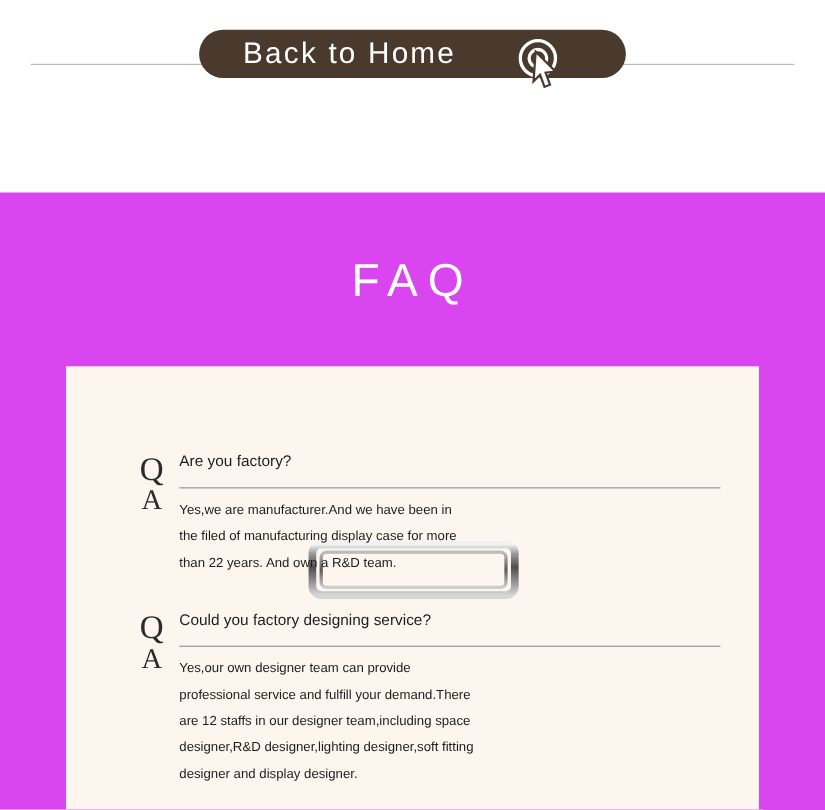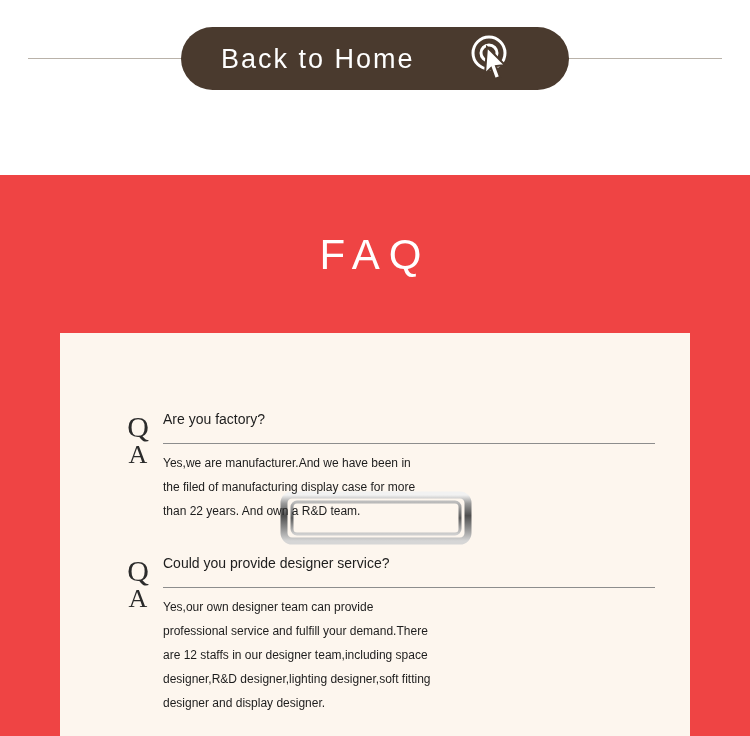--- a/index.html
+++ b/index.html
@@ -29,21 +29,21 @@
     background: #b9b2a9;
   }
   .rule-left  { left: 28px;  width: 160px; }
   .rule-right { right: 28px; width: 160px; }
 
   .back-home-btn {
     position: absolute;
     left: 181px;
     top: 27px;
     width: 388px;
-    height: 63px;
+    height: 44px;
     background: #4a3a2e;
     border-radius: 32px;
     cursor: pointer;
   }
   .back-home-label {
     position: absolute;
     left: 40px;
     top: 50%;
     transform: translateY(-50%);
     color: #ffffff;
@@ -59,21 +59,21 @@
     height: 52px;
   }
 
   
   .faq-section {
     position: absolute;
     left: 0;
     top: 175px;
     width: 750px;
     height: 561px;
-    background: #ef4444;
+    background: #d946ef;
   }
   .faq-title {
     position: absolute;
     left: 0;
     top: 56px;
     width: 750px;
     text-align: center;
     color: #ffffff;
     font-size: 42px;
     letter-spacing: 9px;
@@ -212,21 +212,21 @@
     <div class="qa-answer">Yes,we are manufacturer.And we have been in
  the filed of manufacturing display case for more
  than 22 years. And own a R&amp;D team.</div>
   </div>
 
   <div class="qa qa-2">
     <div class="qa-mark">
       <span class="q">Q</span>
       <span class="a">A</span>
     </div>
-    <div class="qa-question">Could you provide designer service?</div>
+    <div class="qa-question">Could you factory designing service?</div>
     <div class="qa-divider"></div>
     <div class="qa-answer">Yes,our own designer team can provide
  professional service and fulfill your demand.There
 are 12 staffs in our designer team,including space
  designer,R&amp;D designer,lighting designer,soft fitting
 designer and display designer.</div>
   </div>
 
 </div>
 

